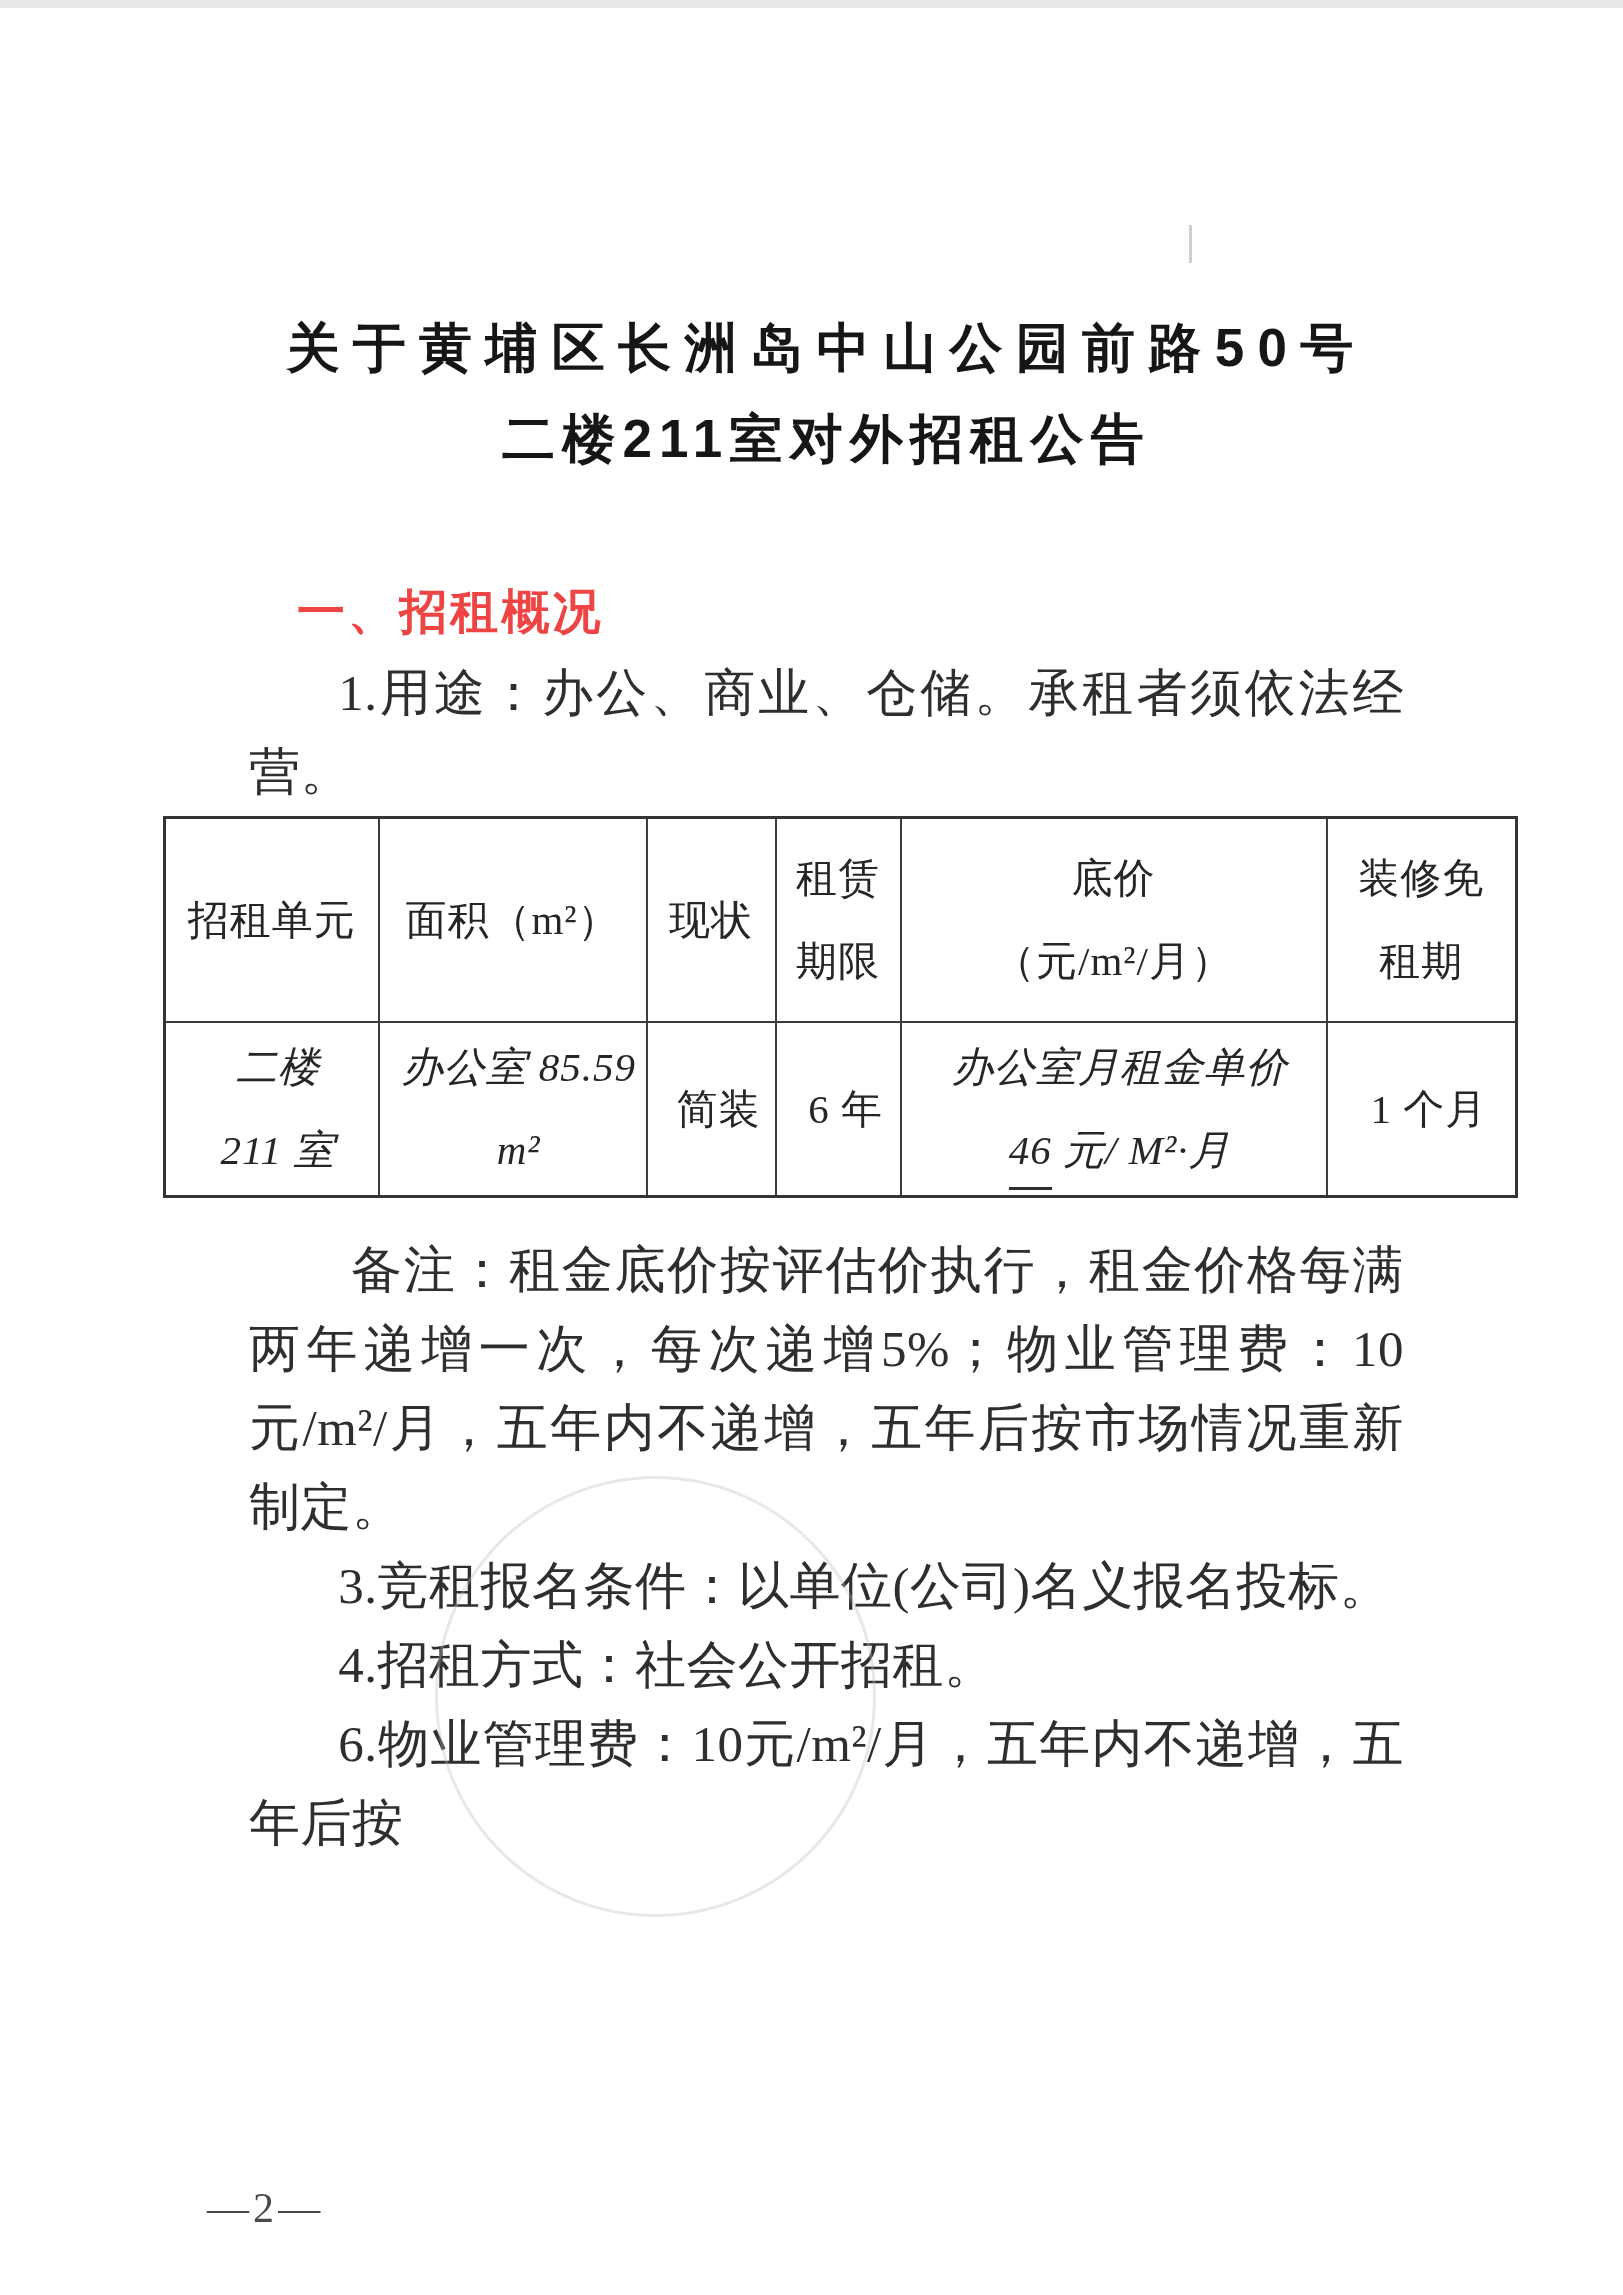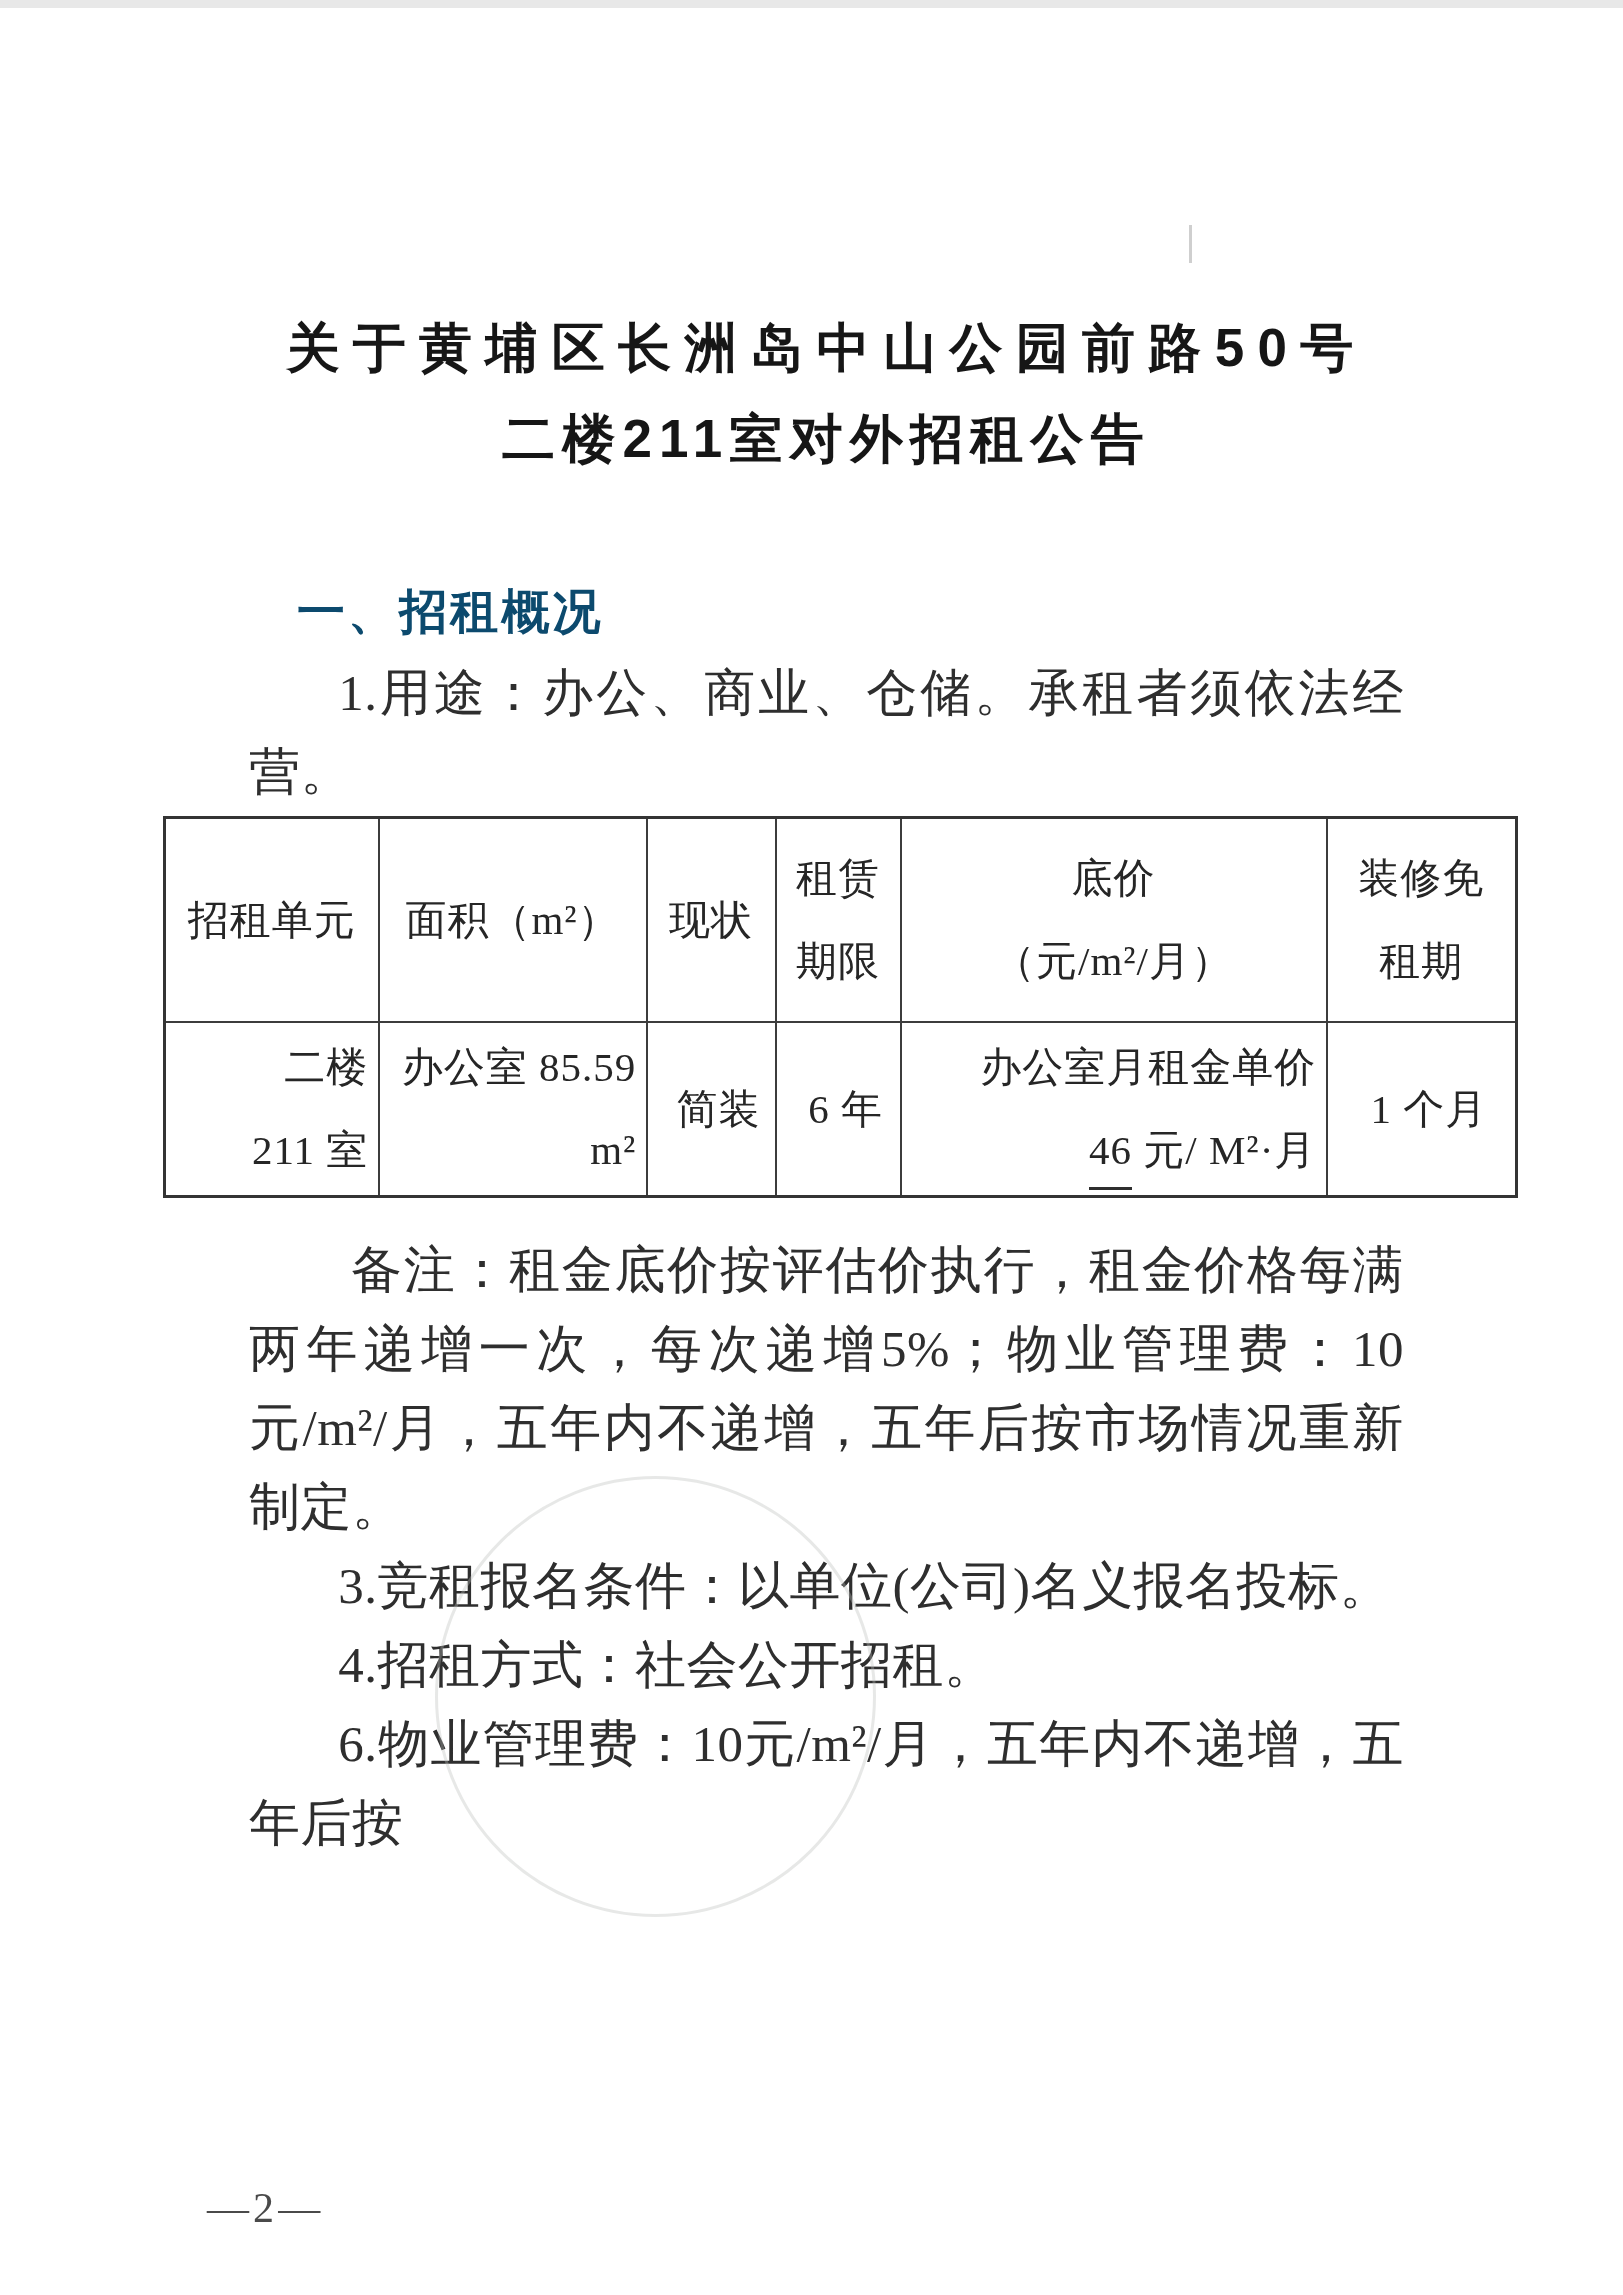--- a/index.html
+++ b/index.html
@@ -27,21 +27,21 @@
 
   .heading {
     margin-top: 95px;
     margin-bottom: 9.2px;
     font-family: "Liberation Sans", "DejaVu Sans", sans-serif;
     font-weight: bold;
     font-size: 48px;
     line-height: 66px;
     letter-spacing: 3.1px;
     text-indent: 1em;
-    color: #0c4a6e;
+    color: #ef4444;
   }
 
   .para {
     margin: 0;
     font-size: 51px;
     line-height: 79px;
     letter-spacing: 0.5px;
     text-align: justify;
     text-indent: 1.75em;
     color: #2e2e2e;
@@ -63,21 +63,21 @@
     font-size: 41px;
     line-height: 83px;
     letter-spacing: 1px;
     vertical-align: middle;
   }
   .rent-table thead th { height: 200px; text-align: center; }
   .rent-table tbody td { height: 170px; }
   .c1 { width: 214px; } .c2 { width: 268px; } .c3 { width: 129px; }
   .c4 { width: 125px; } .c5 { width: 426px; } .c6 { width: 190px; }
   .pre { white-space: pre-line; }
-  .cell-left { text-align: right; padding-left: 21.5px; padding-right: 9.2px; }
+  .cell-left { text-align: center; padding-left: 21.5px; padding-right: 9.2px; font-style: italic; }
   .cell-center { text-align: center; padding-left: 16px; }
   .price-line { display: block; }
   .u-price { border-bottom: 3.6px solid #2e2e2e; padding-bottom: 14px; }
 
   .page-number {
     position: absolute;
     left: 207px;
     top: 2176px;
     font-size: 42px;
     letter-spacing: 4.1px;

